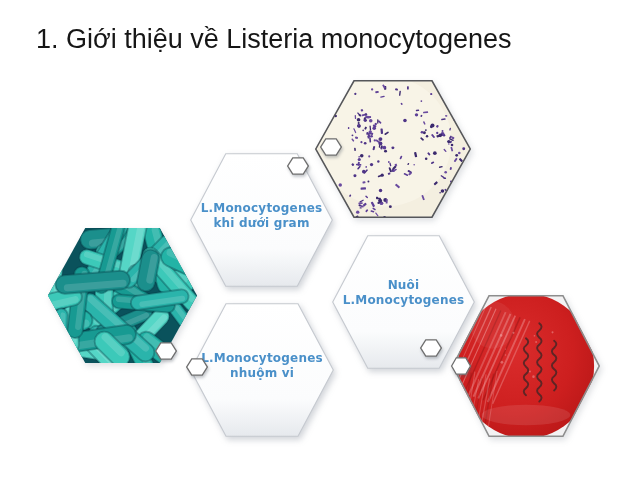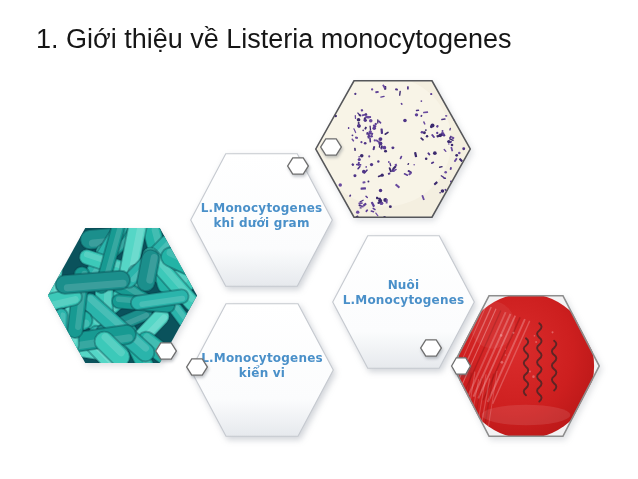--- a/index.html
+++ b/index.html
@@ -272,21 +272,21 @@
         <span>khi dưới gram</span>
       </div>
     </div>
 
     <div class="hex hx-t2">
       <svg class="hshape" viewBox="0 0 200 180" preserveAspectRatio="none">
         <polygon points="1,90 50,1 150,1 199,90 150,179 50,179" fill="url(#wg1)" stroke="#c6cad0" stroke-width="1.6"></polygon>
       </svg>
       <div class="hex-label up2" style="color: rgb(74, 144, 201);">
         <span>L.Monocytogenes</span>
-        <span>kiển vi</span>
+        <span>nhuộm vi</span>
       </div>
     </div>
 
     <div class="hex hx-nuoi">
       <svg class="hshape" viewBox="0 0 200 180" preserveAspectRatio="none">
         <polygon points="1,90 50,1 150,1 199,90 150,179 50,179" fill="url(#wg1)" stroke="#c6cad0" stroke-width="1.6"></polygon>
       </svg>
       <div class="hex-label up" style="color: rgb(74, 144, 201);">
         <span>Nuôi</span>
         <span>L.Monocytogenes</span>

